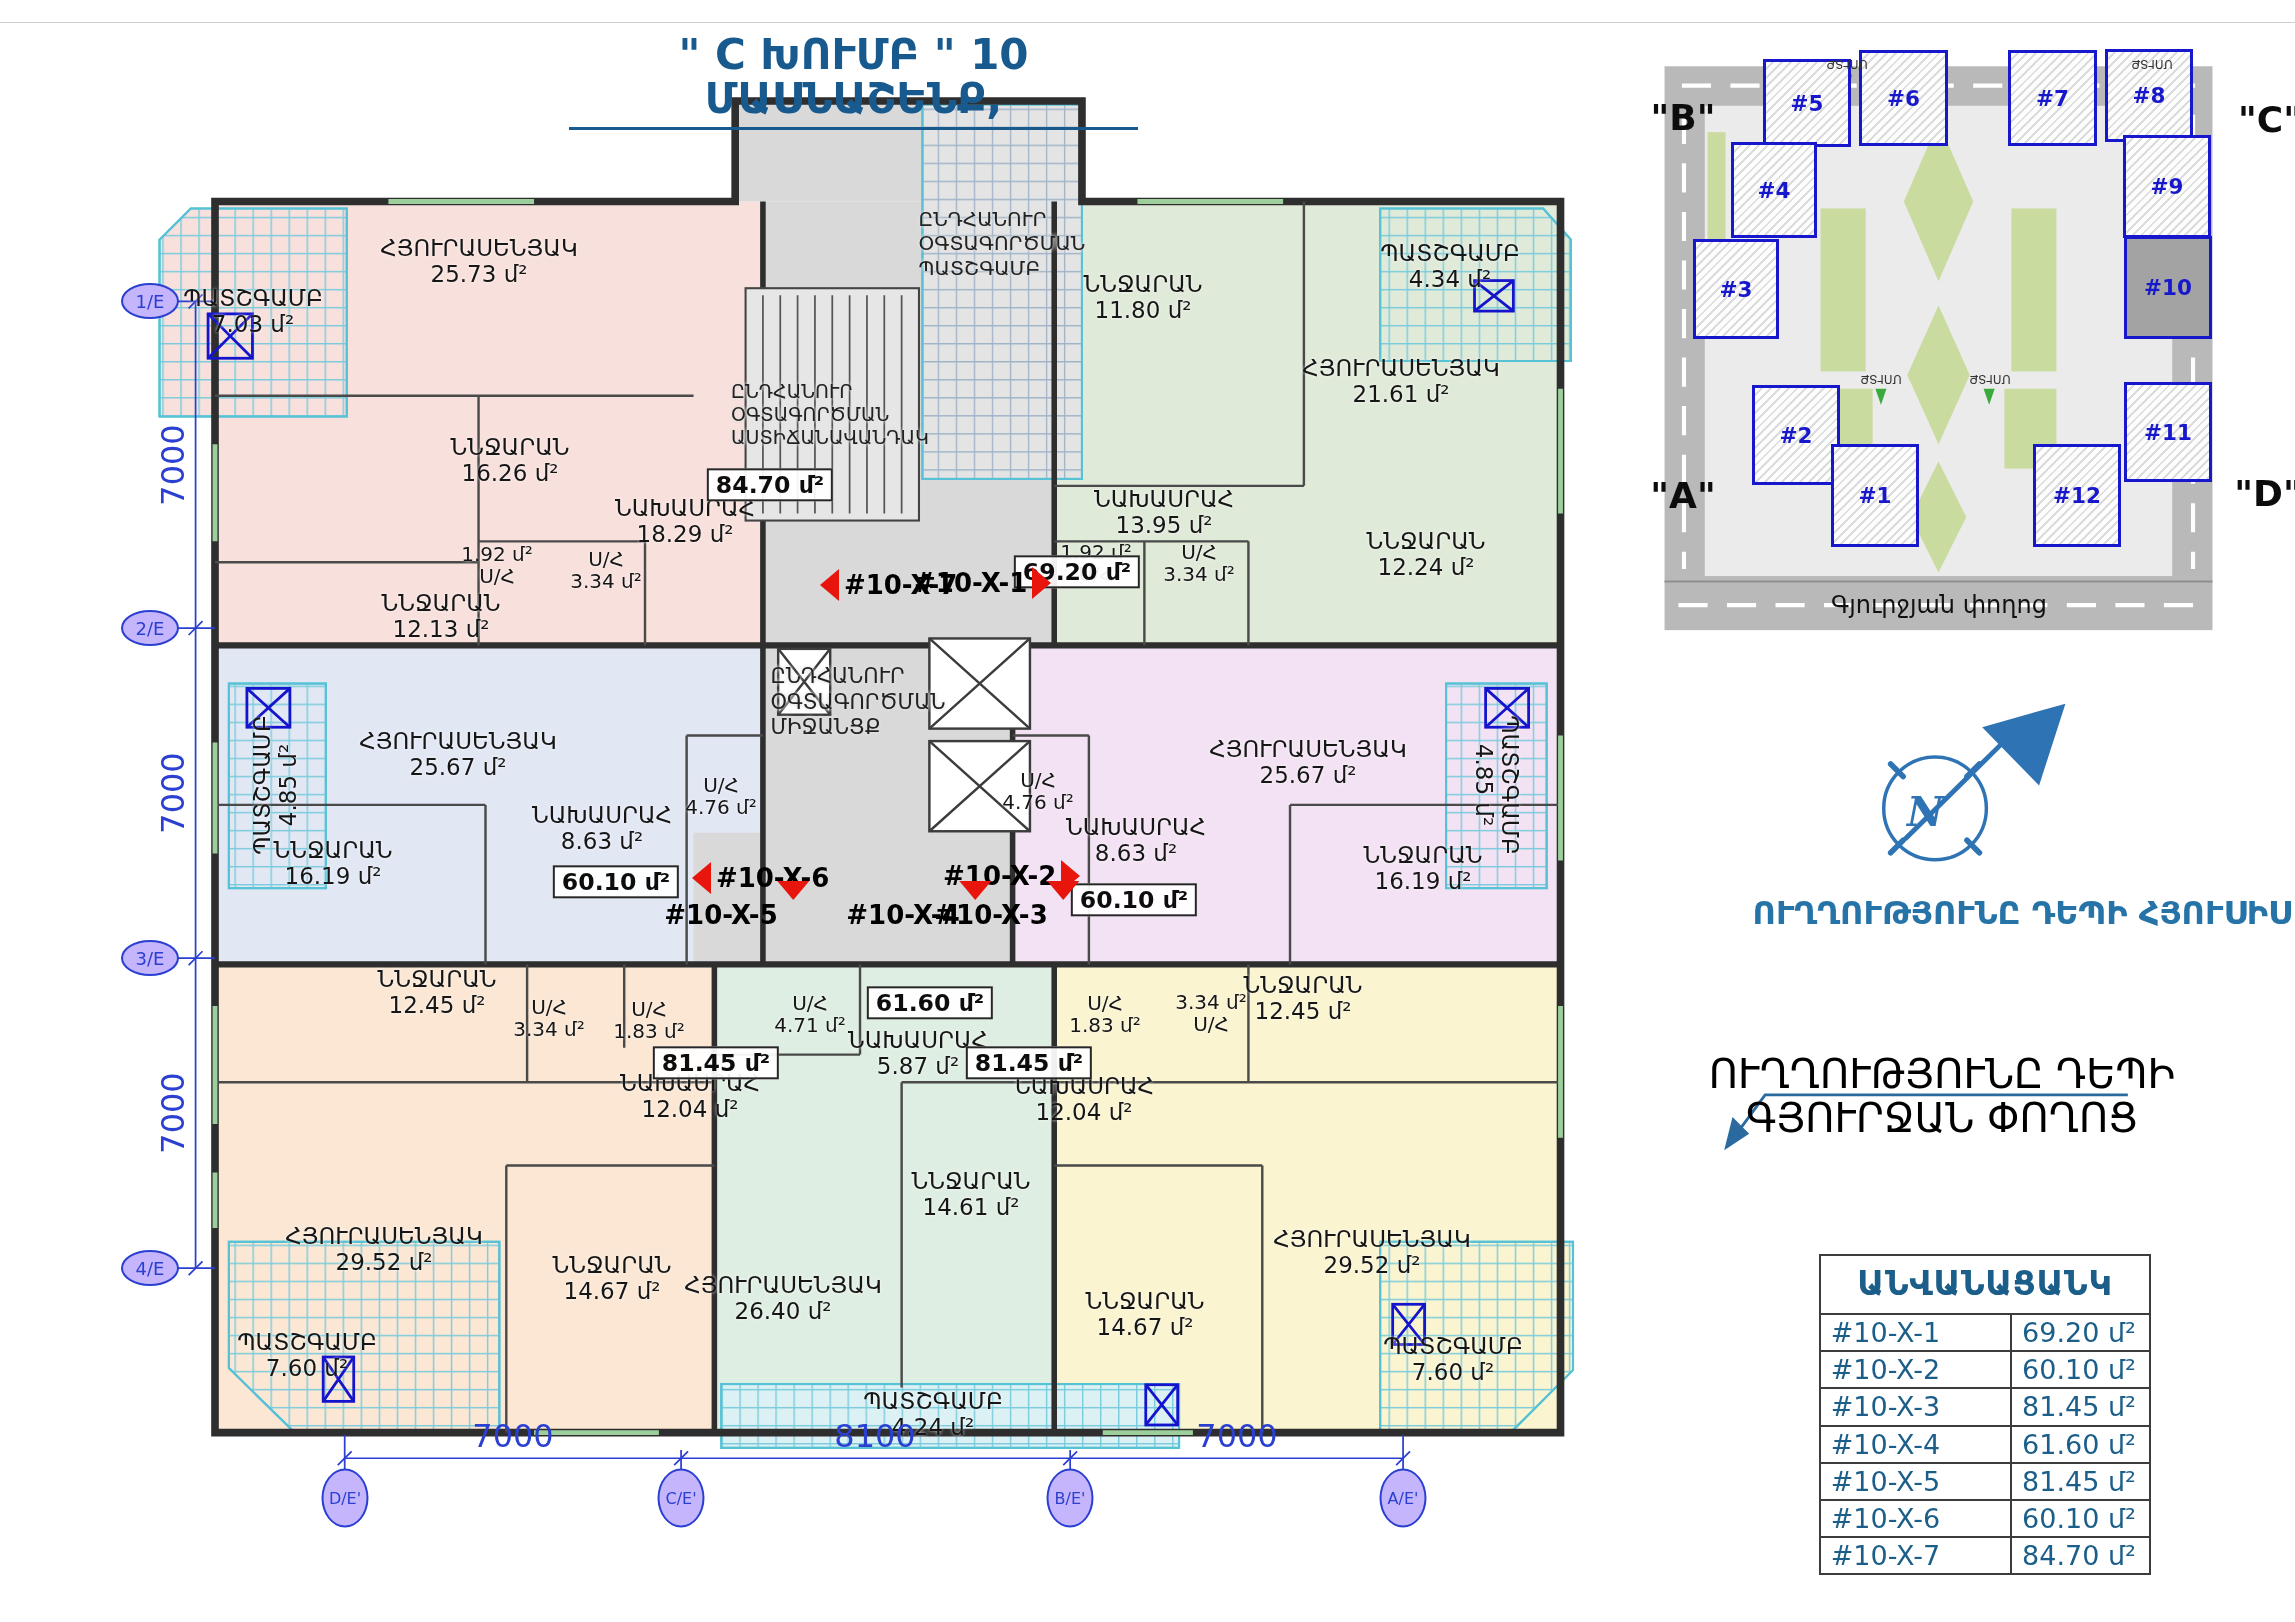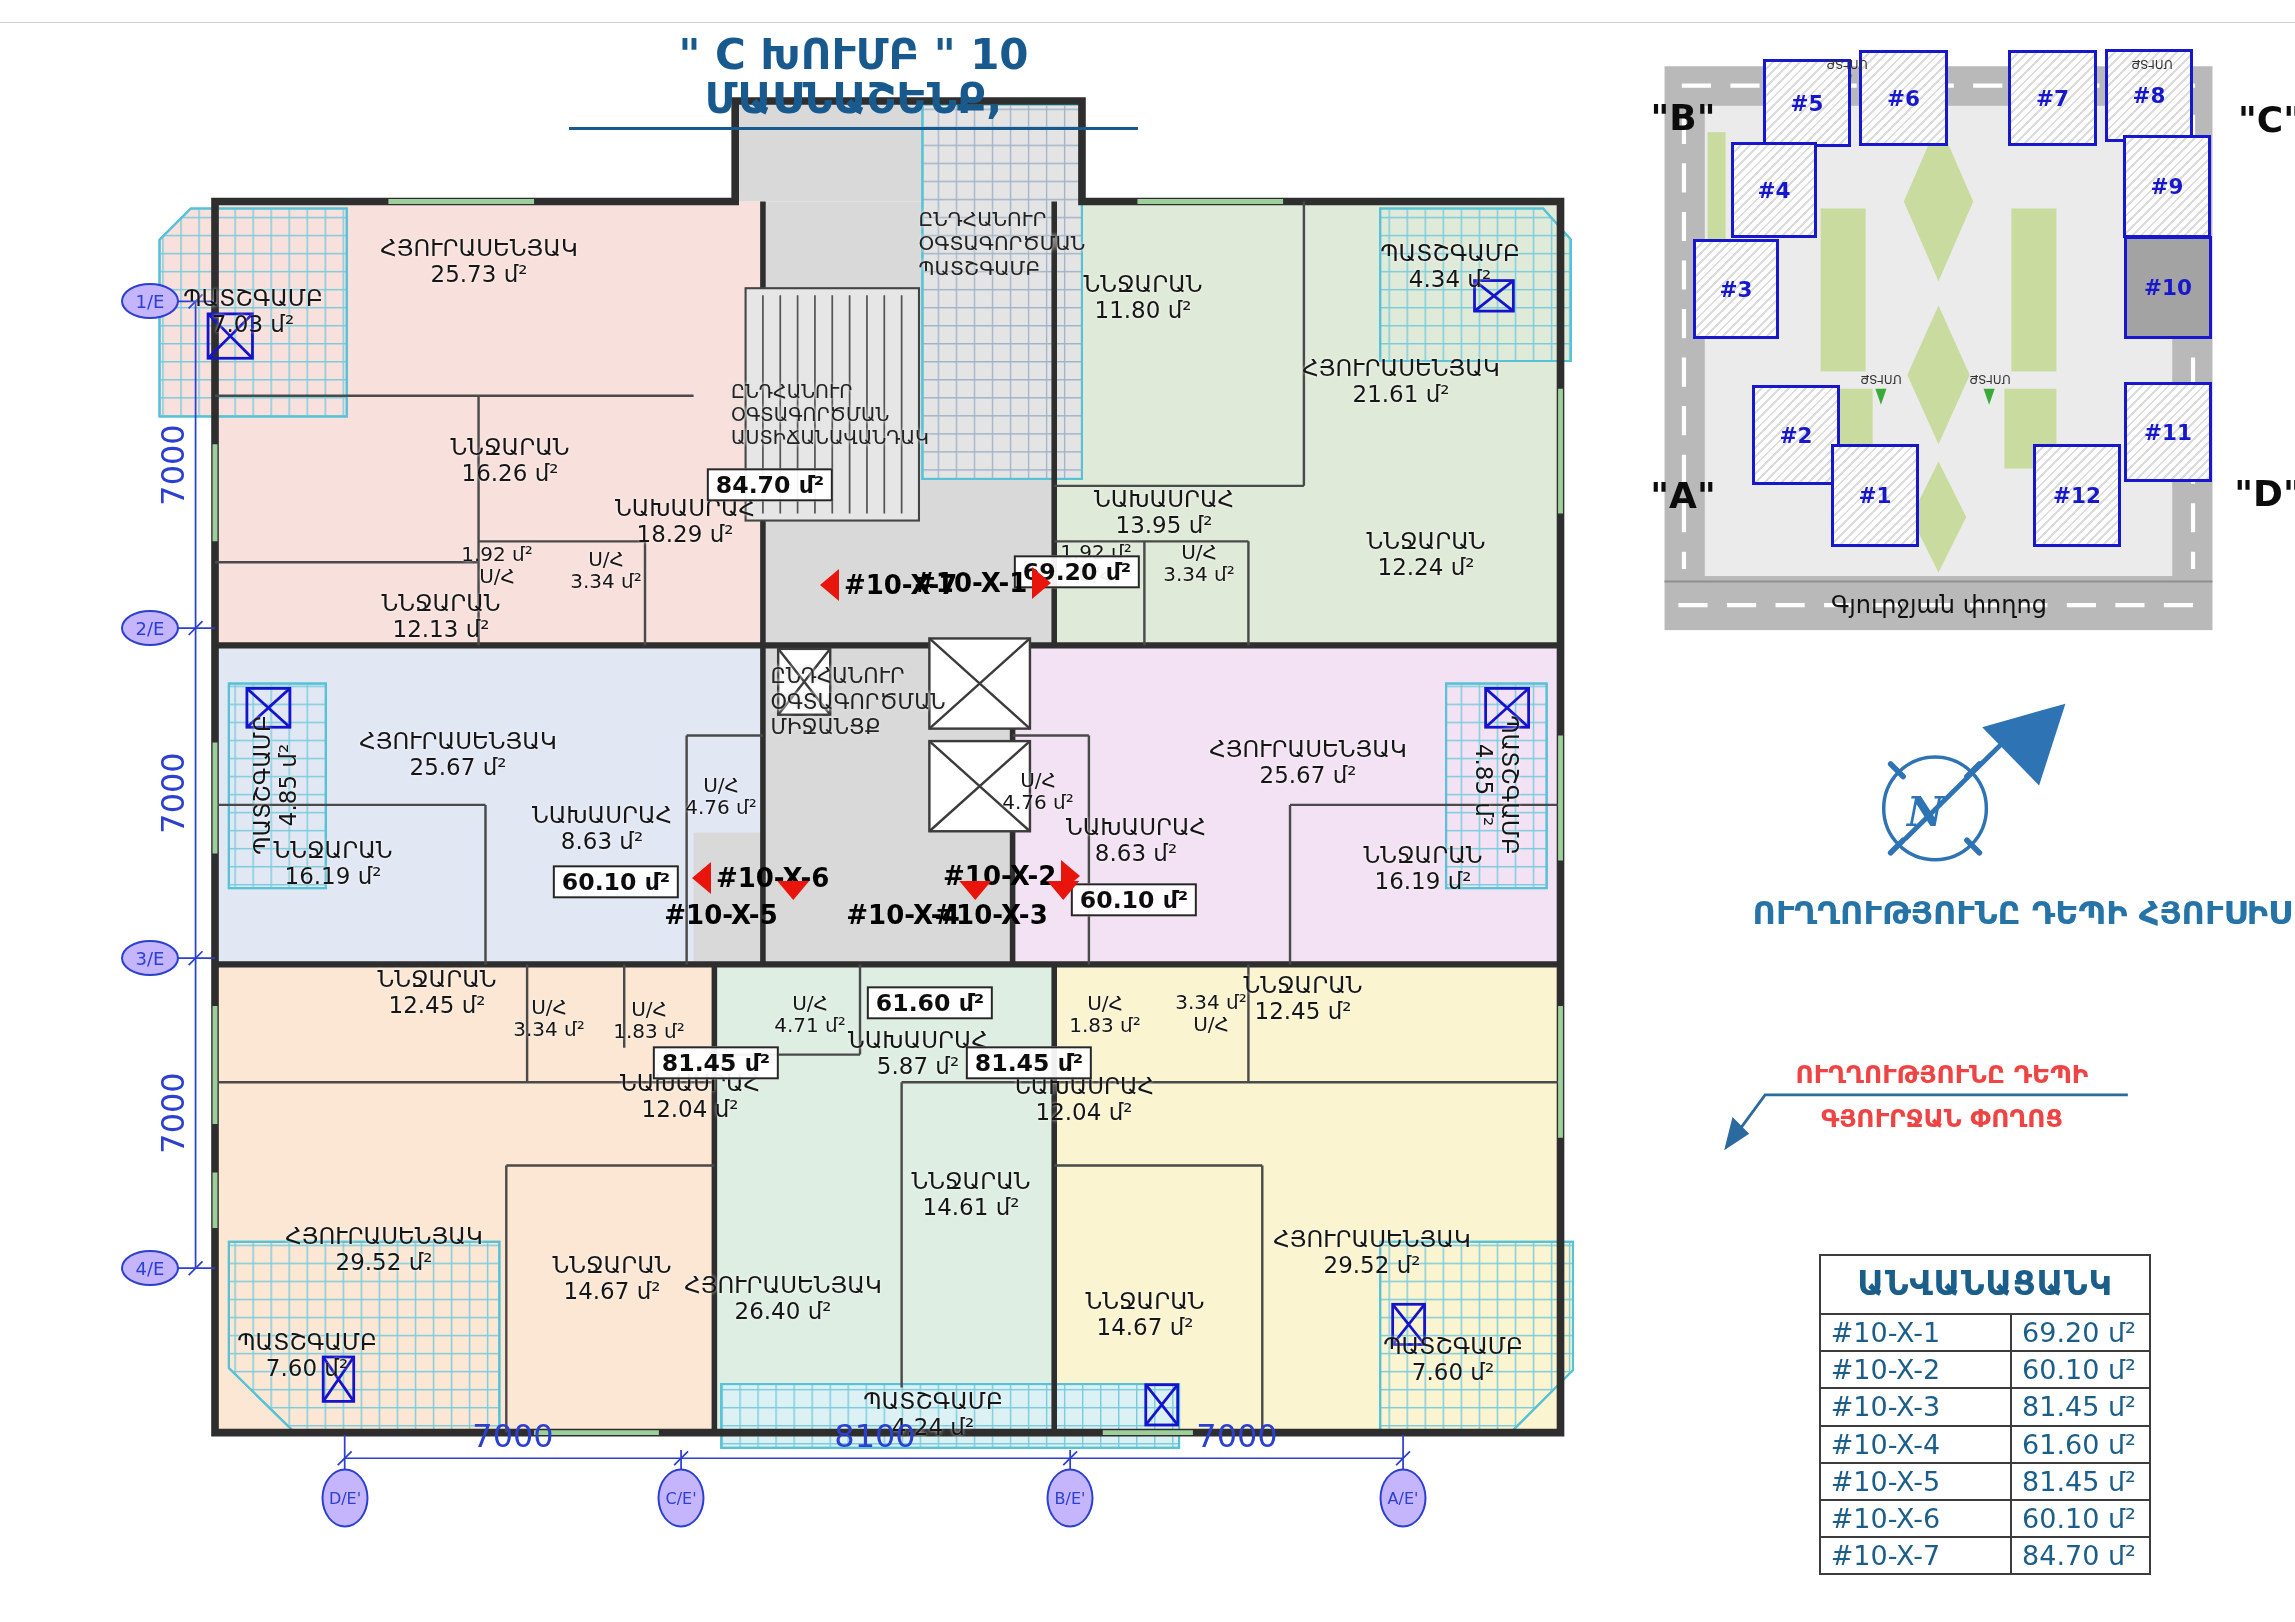--- a/index.html
+++ b/index.html
@@ -48,21 +48,21 @@
         font-size:21.5px;border:3.5px solid #1717cc;z-index:4;
         background:repeating-linear-gradient(135deg,#fdfdfd 0 4.2px,#dcdcdc 4.2px 6.2px)}
   .bldg.hl{background:#a3a3a3}
   .dlab{position:absolute;transform:translate(-50%,-50%);font-size:36px;font-weight:bold;color:#0c0c0c;z-index:5;white-space:nowrap}
   .dstreet{position:absolute;transform:translate(-50%,-50%);font-size:24px;color:#111;z-index:5;white-space:nowrap}
   .mutq{position:absolute;transform:translate(-50%,-50%) rotate(180deg);font-size:11.8px;color:#333;z-index:5}
 
   
   .note-north{position:absolute;transform:translate(-50%,-50%);left:2022px;top:913px;font-size:32px;font-weight:bold;
               color:#2673a8;white-space:nowrap;z-index:8}
-  .dn1,.dn2{position:absolute;transform:translate(-50%,-50%);font-size:25px;font-weight:bold;color:#ef4444;white-space:nowrap;z-index:8}
+  .dn1,.dn2{position:absolute;transform:translate(-50%,-50%);font-size:40px;font-weight:normal;color:#000000;white-space:nowrap;z-index:8}
 
   
   .ltable{position:absolute;left:1819px;top:1254px;width:332px;border-collapse:collapse;z-index:8;background:#fff}
   .ltable th{border:2.1px solid #3c3c3c;font-size:33px;color:#1b5e8a;padding:8.3px 0 9.7px;font-weight:bold;letter-spacing:0.7px}
   .ltable td{border:2.1px solid #3c3c3c;font-size:27px;color:#1b5e8a;padding:2.1px 9.7px;height:31px;white-space:nowrap}
   .ltable td.tar{width:42%}
 </style>
 </head>
 <body>
 

